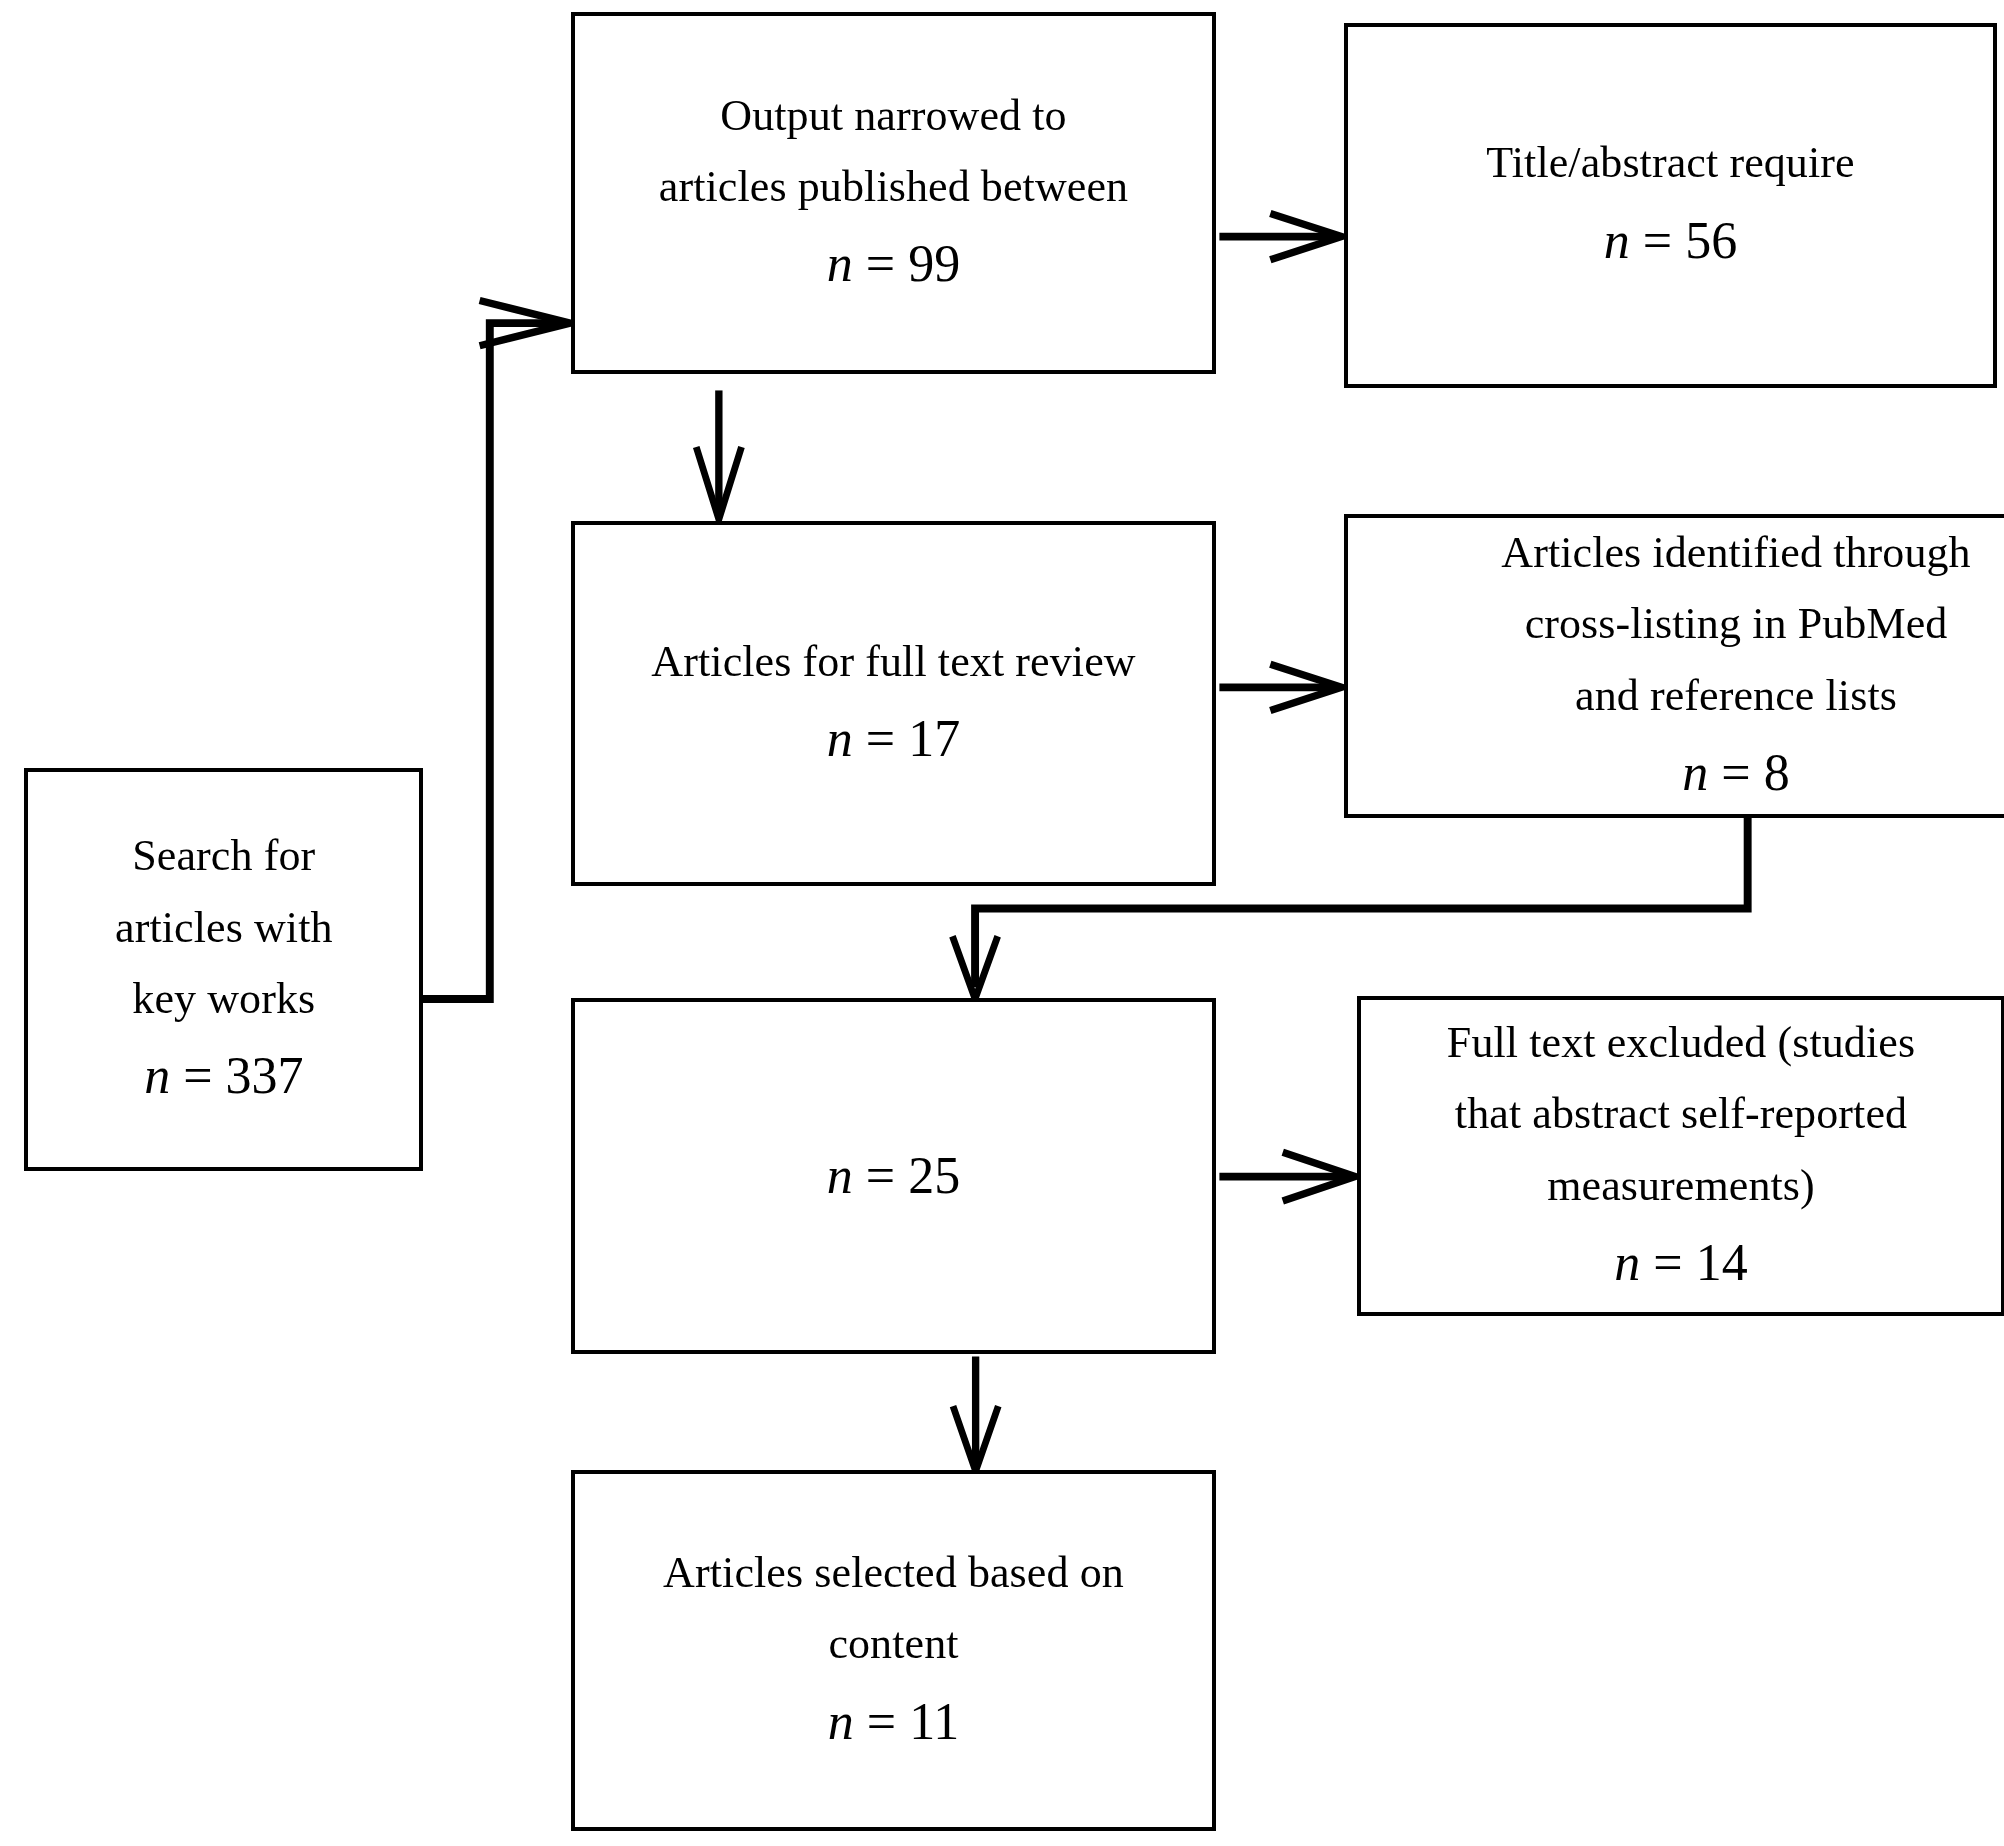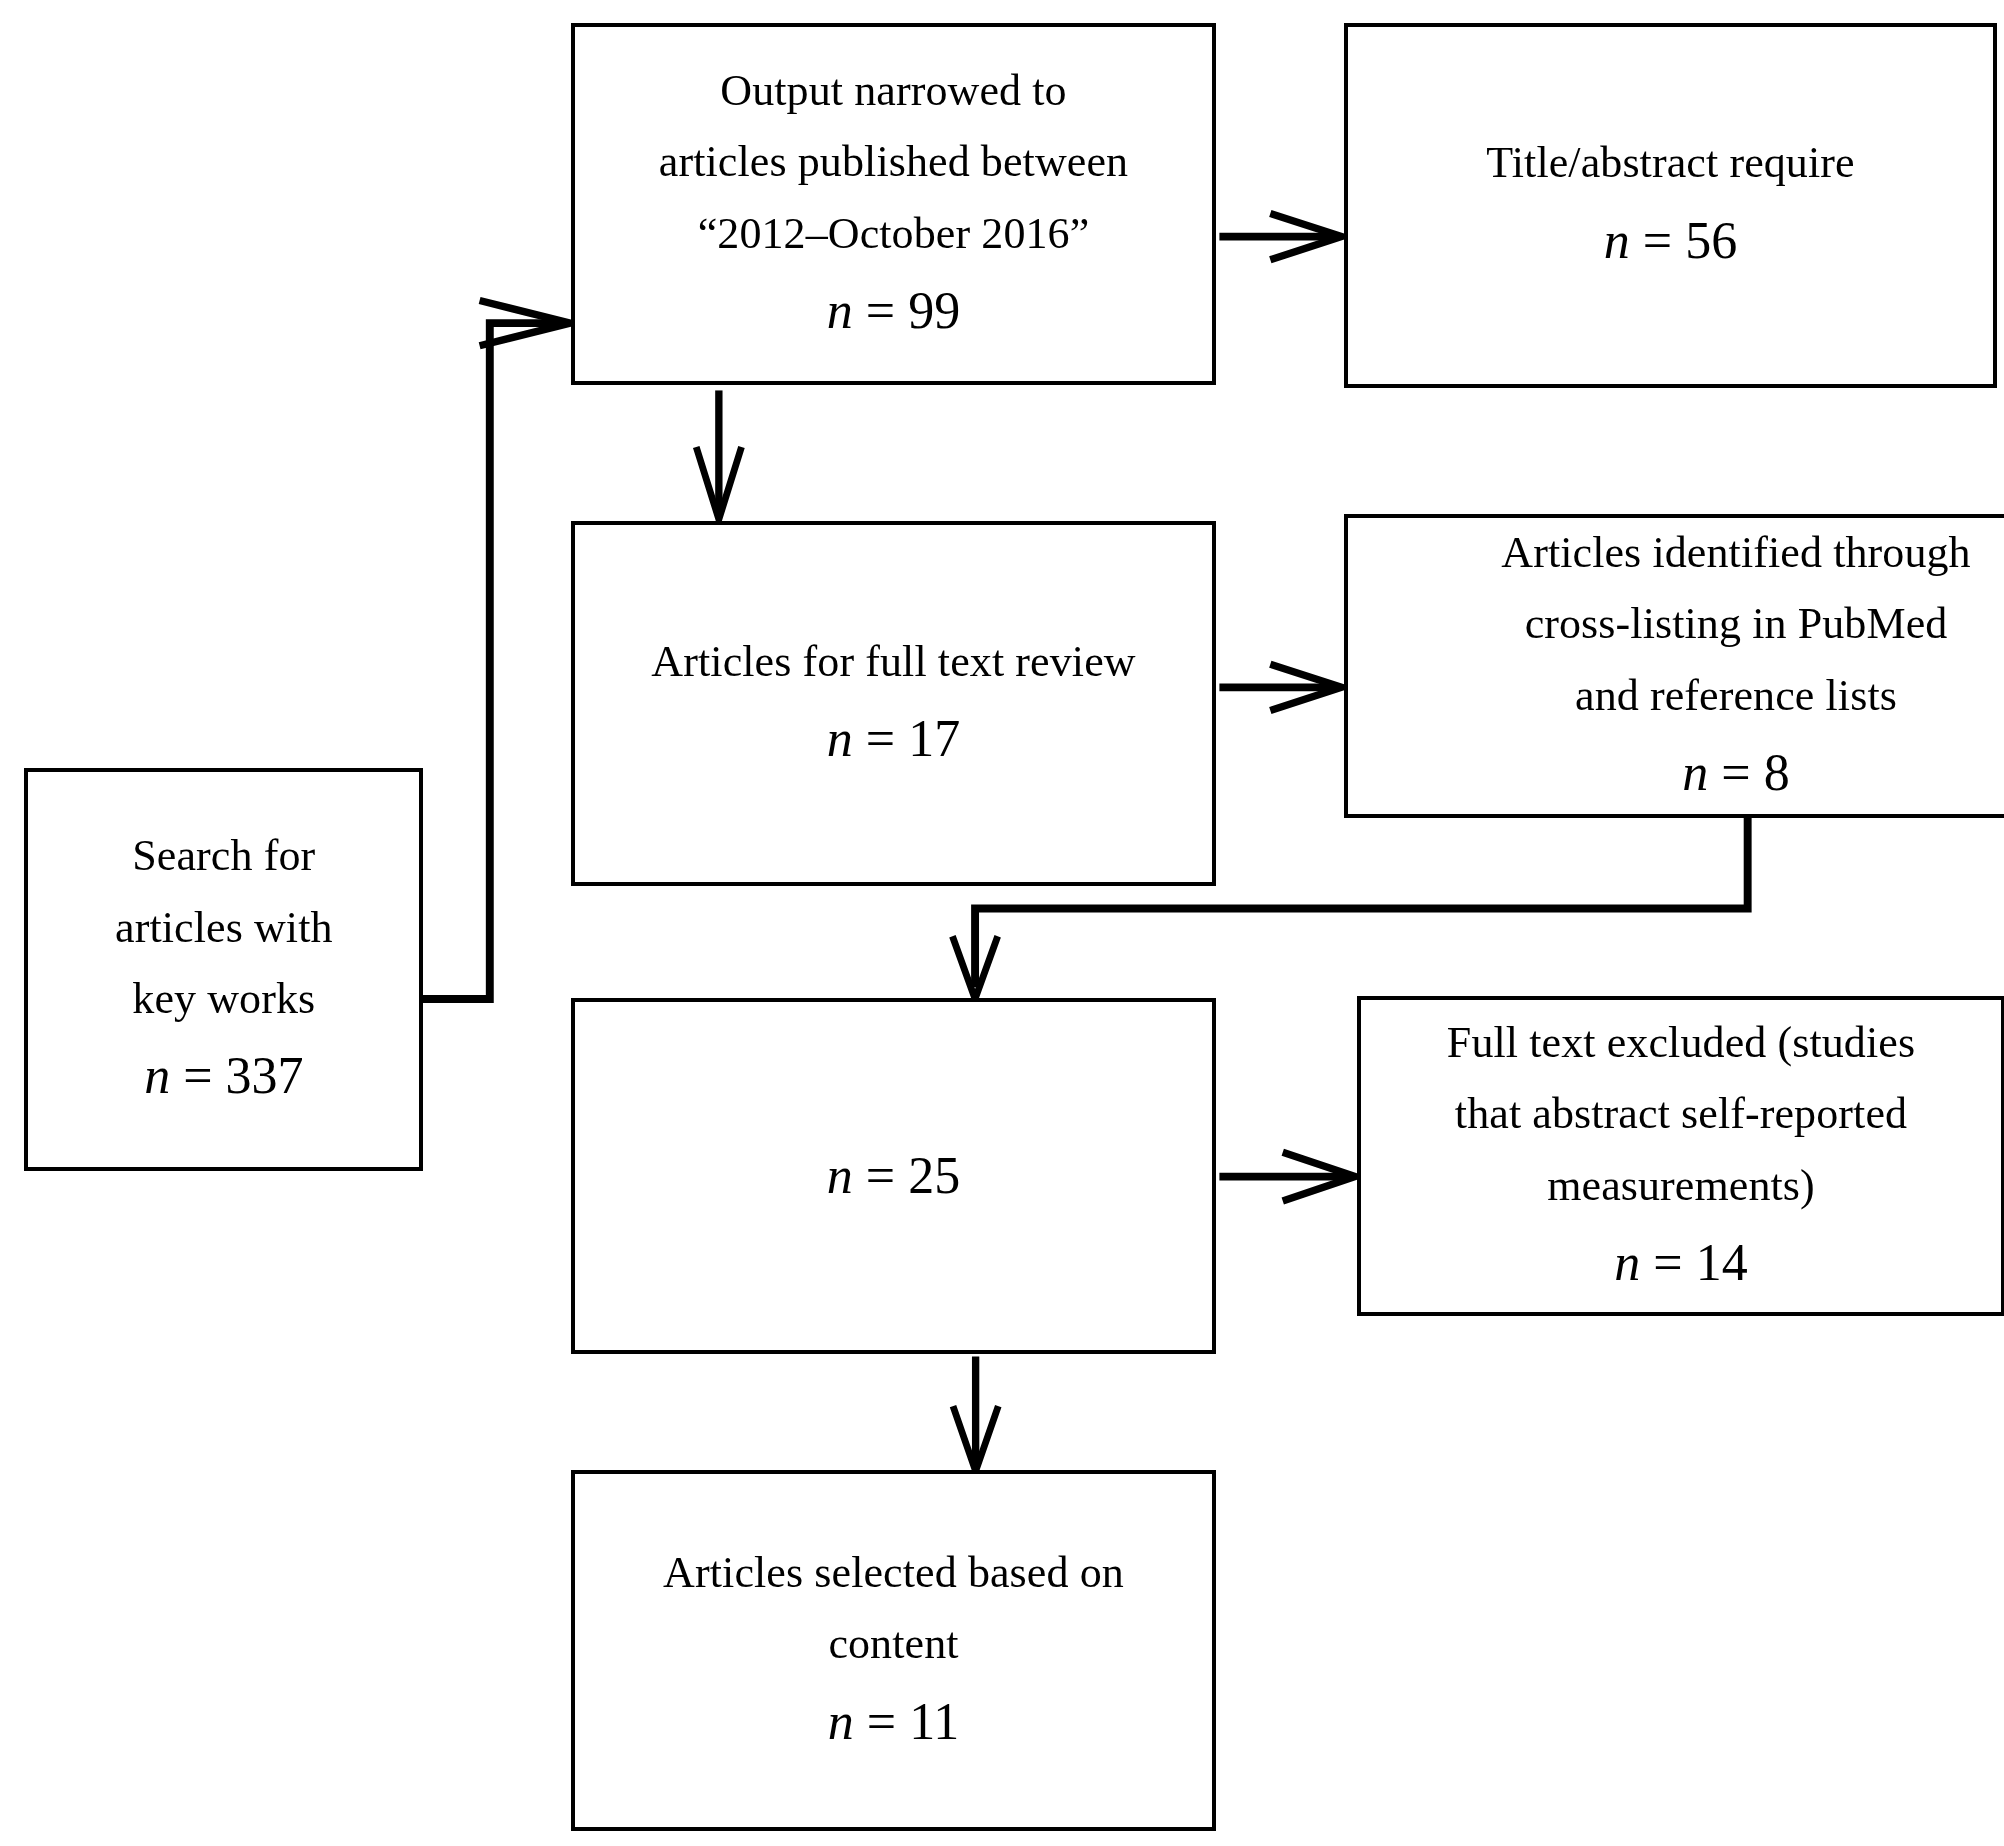--- a/index.html
+++ b/index.html
@@ -45,21 +45,21 @@
     display: block;
     font-size: 52px;
     line-height: 1.62;
     white-space: nowrap;
   }
   .node .nline .nvar {
     font-style: italic;
   }
   
   #node-search      { left: 15.3px;   top: 768px; width: 399px;  height: 403px; margin-left: 9px; }
-  #node-narrowed    { left: 571px; top: 23px;   width: 645px; height: 362px; }
+  #node-narrowed    { left: 571px; top: 12px;   width: 645px; height: 362px; }
   #node-ta-excluded { left: 1344px; top: 22.6px;   width: 653px; height: 365px; }
   #node-fulltext-rv { left: 571px; top: 521px;  width: 645px; height: 365px; }
   #node-crosslist   { left: 1344px; top: 514px;  width: 784px; height: 304px; }
   #node-fullreview  { left: 571px; top: 998px; width: 645px; height: 356px; }
   #node-ft-excluded { left: 1357px; top: 996px; width: 648px; height: 320px; }
   #node-selected    { left: 571px; top: 1470px; width: 645px; height: 361px; }
 </style>
 </head>
 <body>
 
@@ -106,21 +106,20 @@
   <div class="node" id="node-search">
     <span class="line">Search for</span>
     <span class="line">articles with</span>
     <span class="line">key works</span>
     <span class="nline"><span class="nvar">n</span><span> = </span><span>337</span></span>
   </div>
 
   <div class="node" id="node-narrowed">
     <span class="line">Output narrowed to</span>
     <span class="line">articles published between</span>
-    <span class="line">“2012–October 2016”</span>
     <span class="nline"><span class="nvar">n</span><span> = </span><span>99</span></span>
   </div>
 
   <div class="node" id="node-ta-excluded">
     <span class="line">Title/abstract require</span>
     <span class="nline"><span class="nvar">n</span><span> = </span><span>56</span></span>
   </div>
 
   <div class="node" id="node-fulltext-rv">
     <span class="line">Articles for full text review</span>

